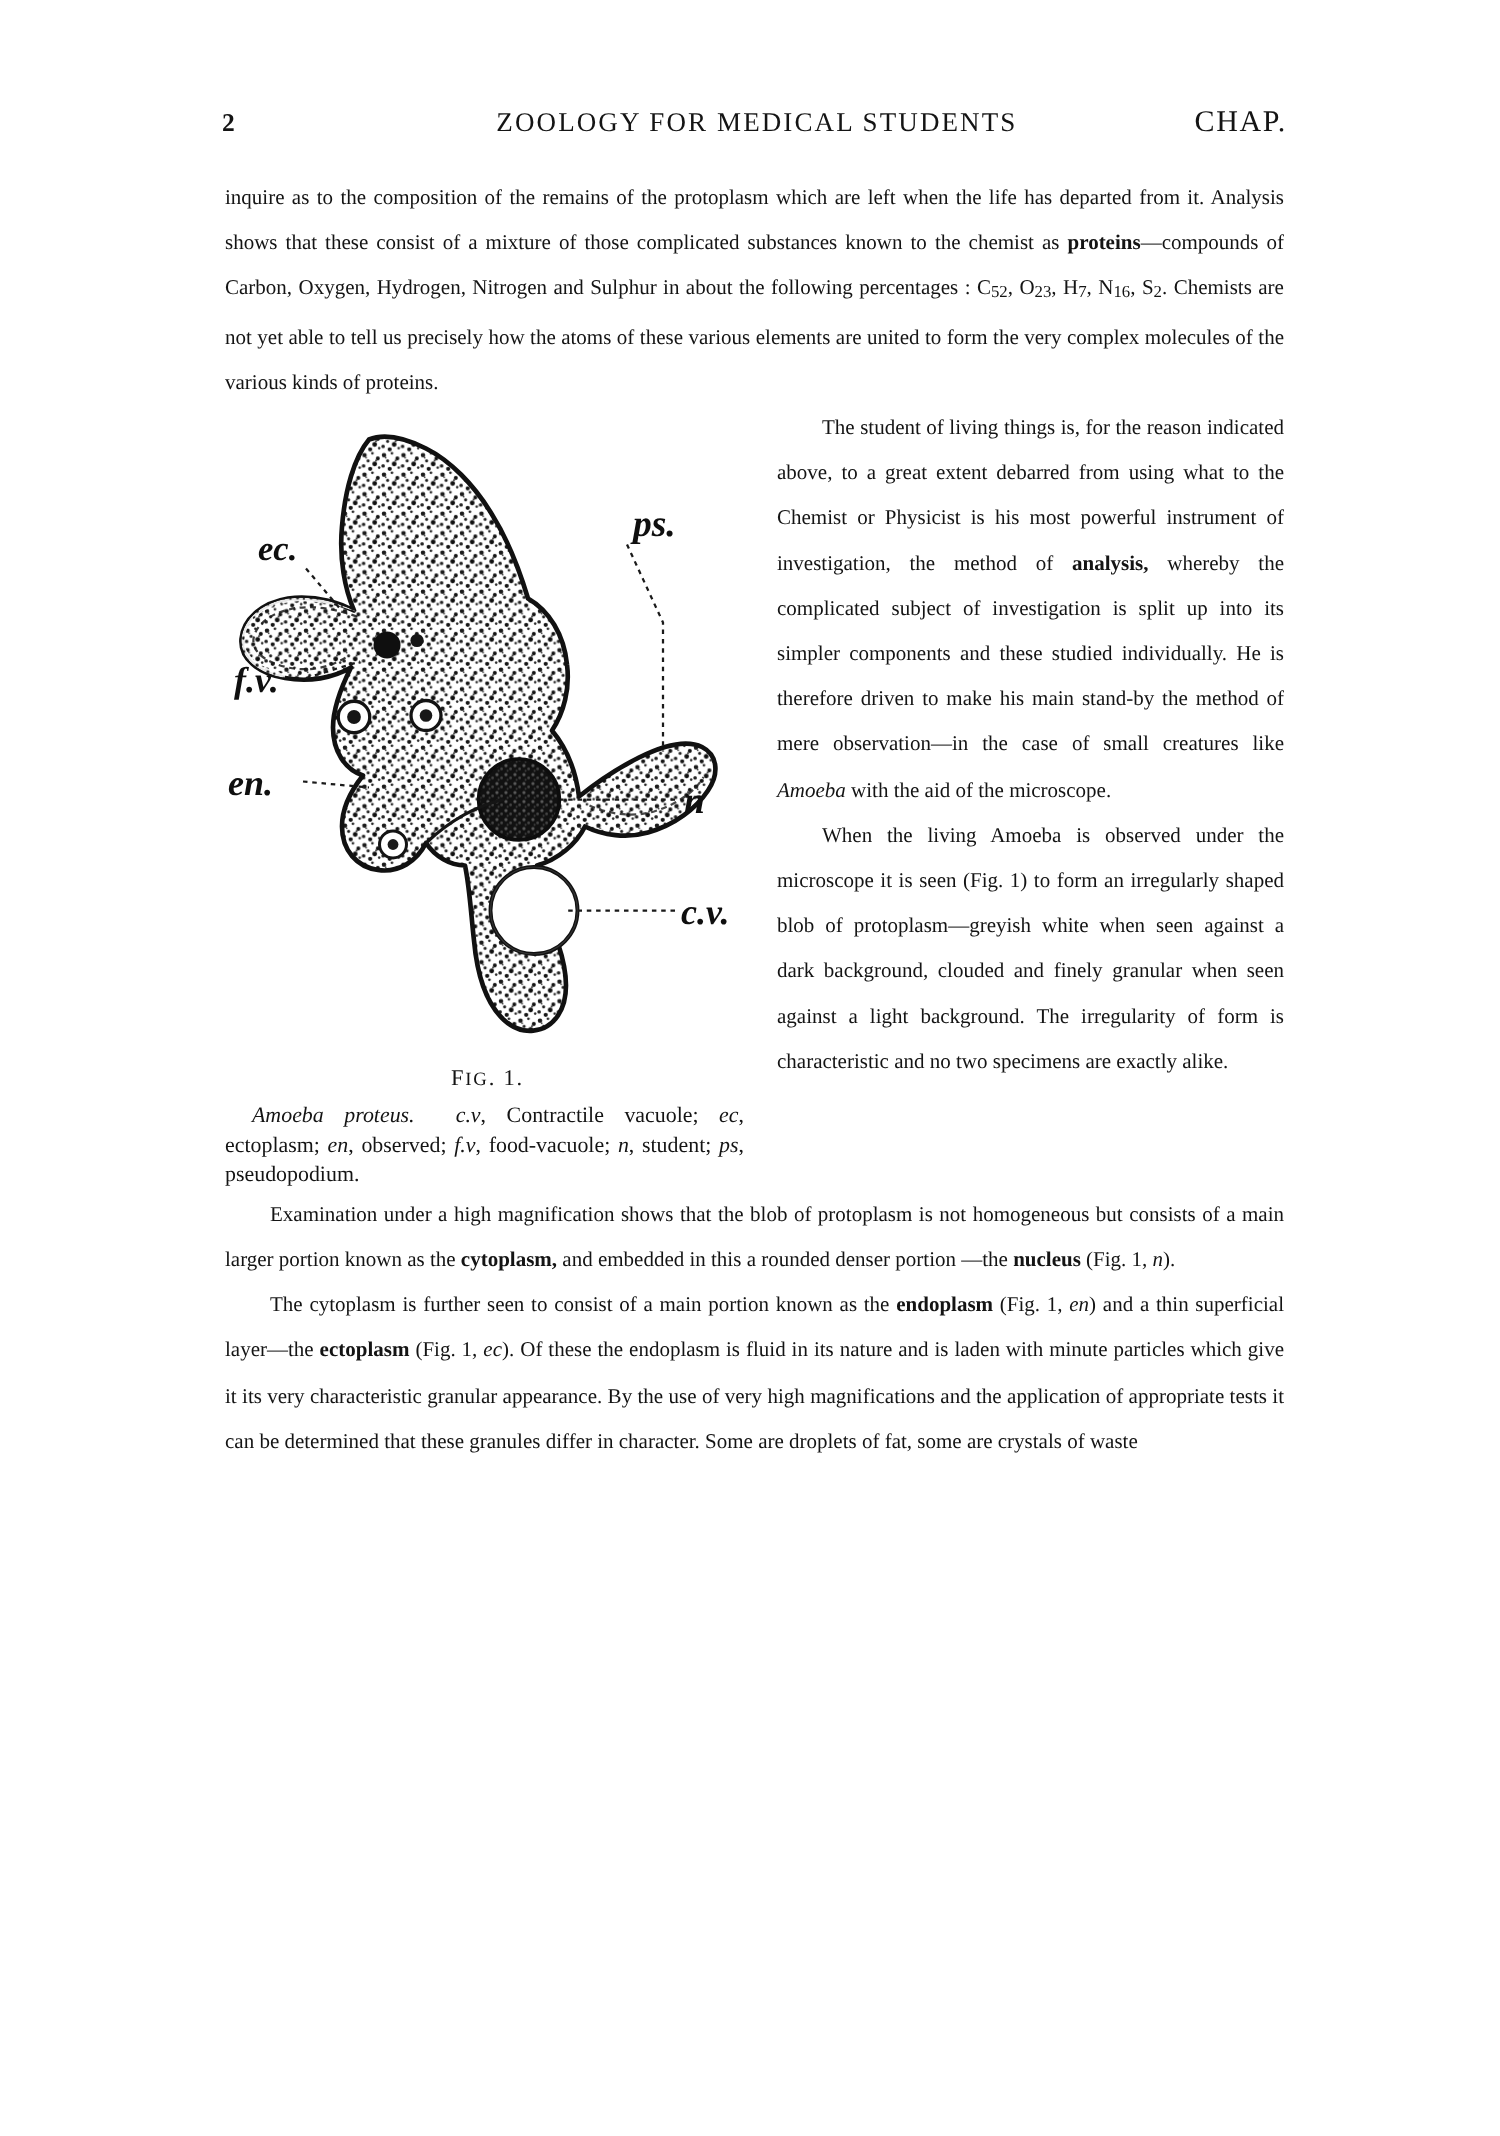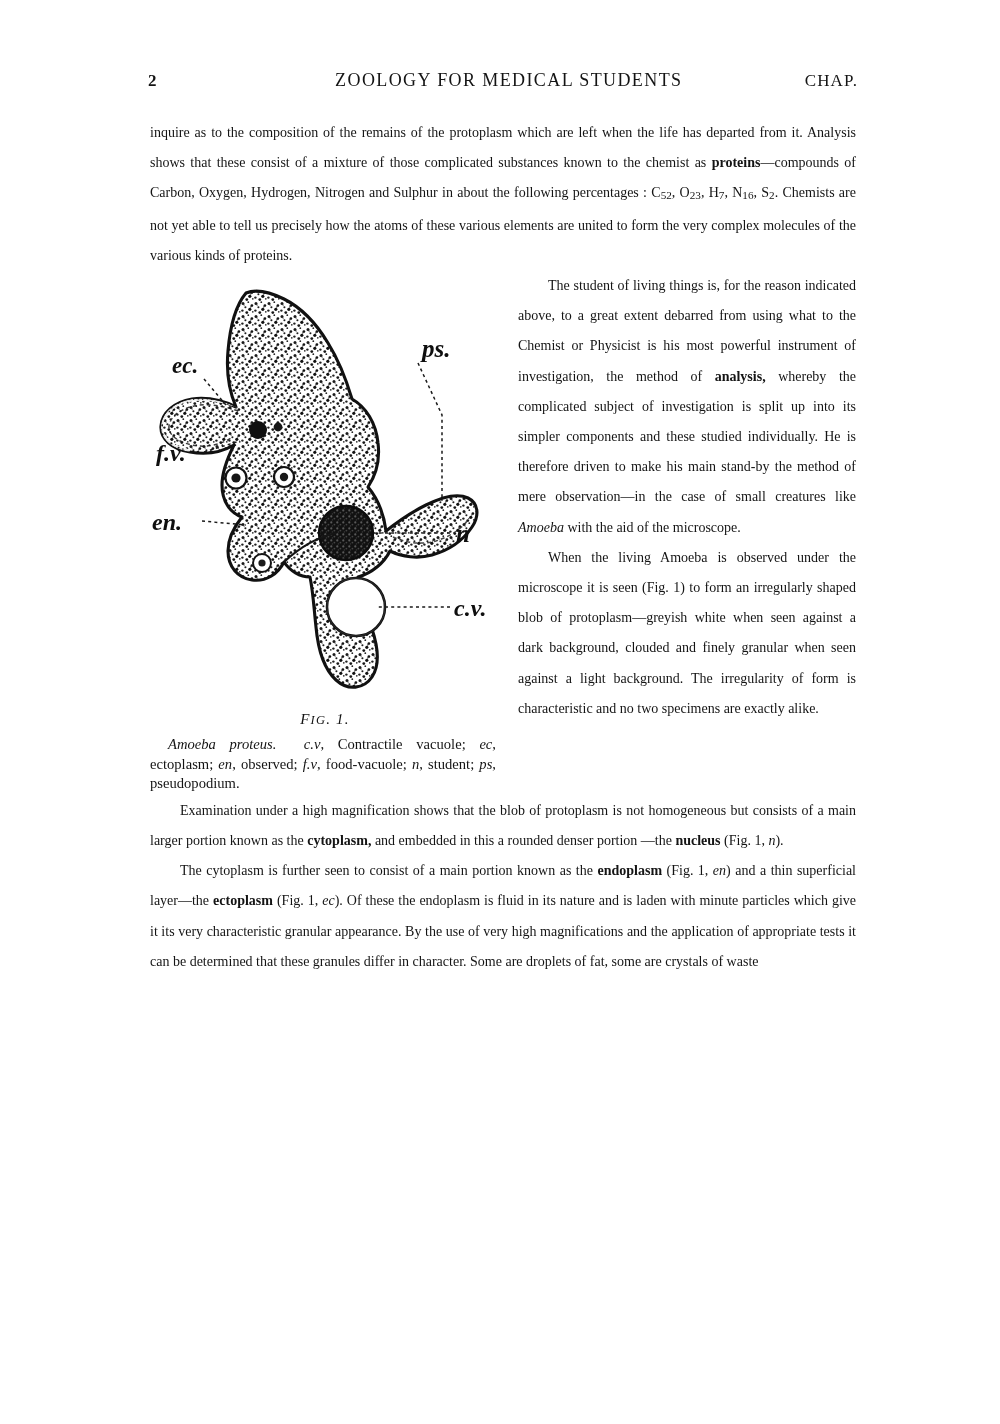--- a/index.html
+++ b/index.html
@@ -39,21 +39,21 @@
     font-weight: bold;
     letter-spacing: 0.3px;
   }
   .runhead-title {
     font-size: 18px;
     letter-spacing: 1.4px;
     white-space: nowrap;
     margin-left: 56px;
   }
   .runhead-chap {
-    font-size: 17px;
+    font-size: 20px;
     letter-spacing: 1.1px;
   }
 
   
   .body {
     position: absolute;
     left: 150px;
     top: 118px;
     width: 706px;
   }
@@ -91,21 +91,20 @@
     position: relative;
   }
   .figure-art svg { display: block; }
 
   .fig-number {
     text-align: center;
     font-size: 15px;
     letter-spacing: 1.2px;
     margin-top: -4px;
     margin-bottom: 7px;
-    font-style: italic;
   }
   .fig-number .sc { font-size: 12.5px; }
 
   .fig-caption {
     font-size: 14.6px;
     line-height: 19.6px;
     text-align: justify;
     text-indent: 18px;
     padding-right: 4px;
   }

